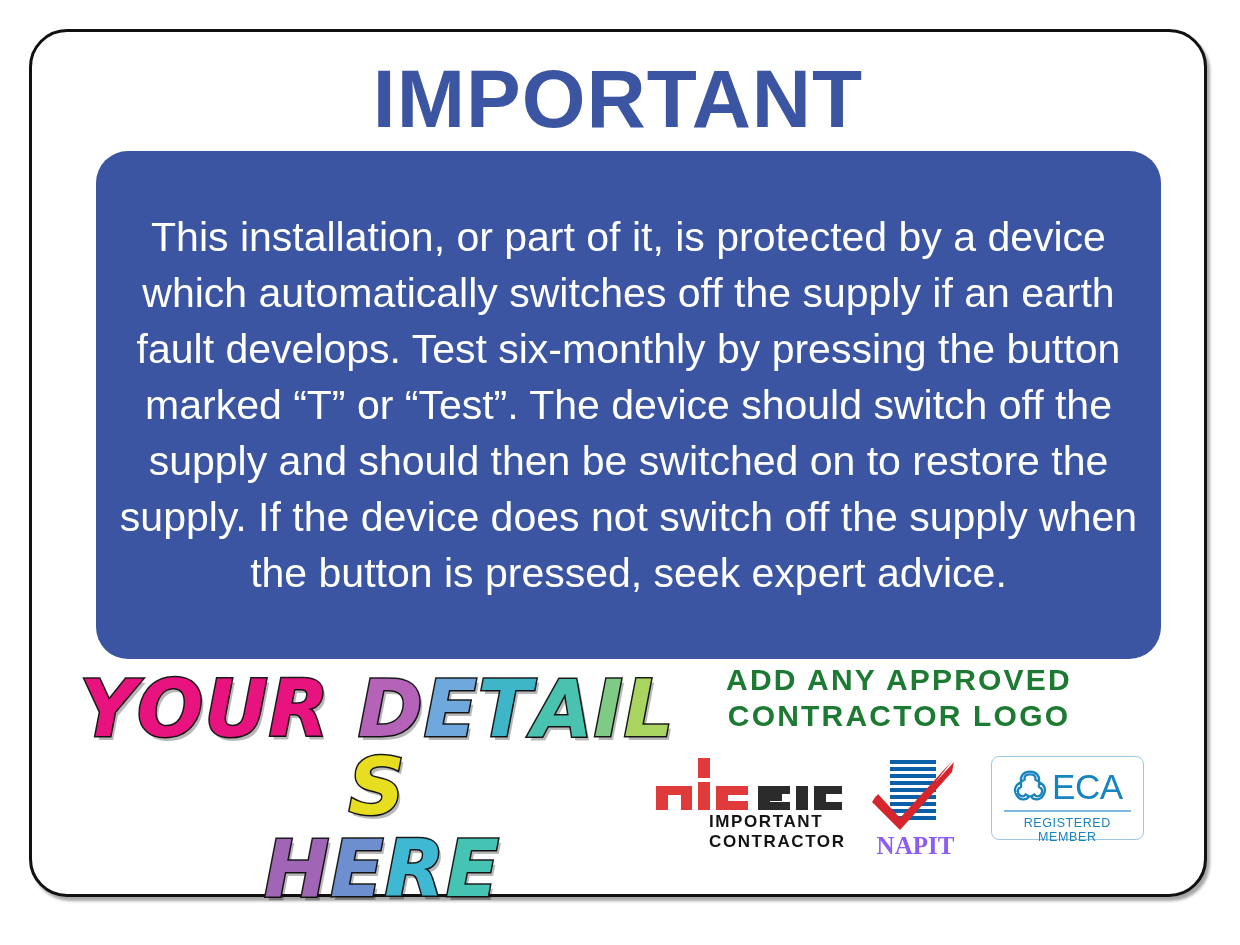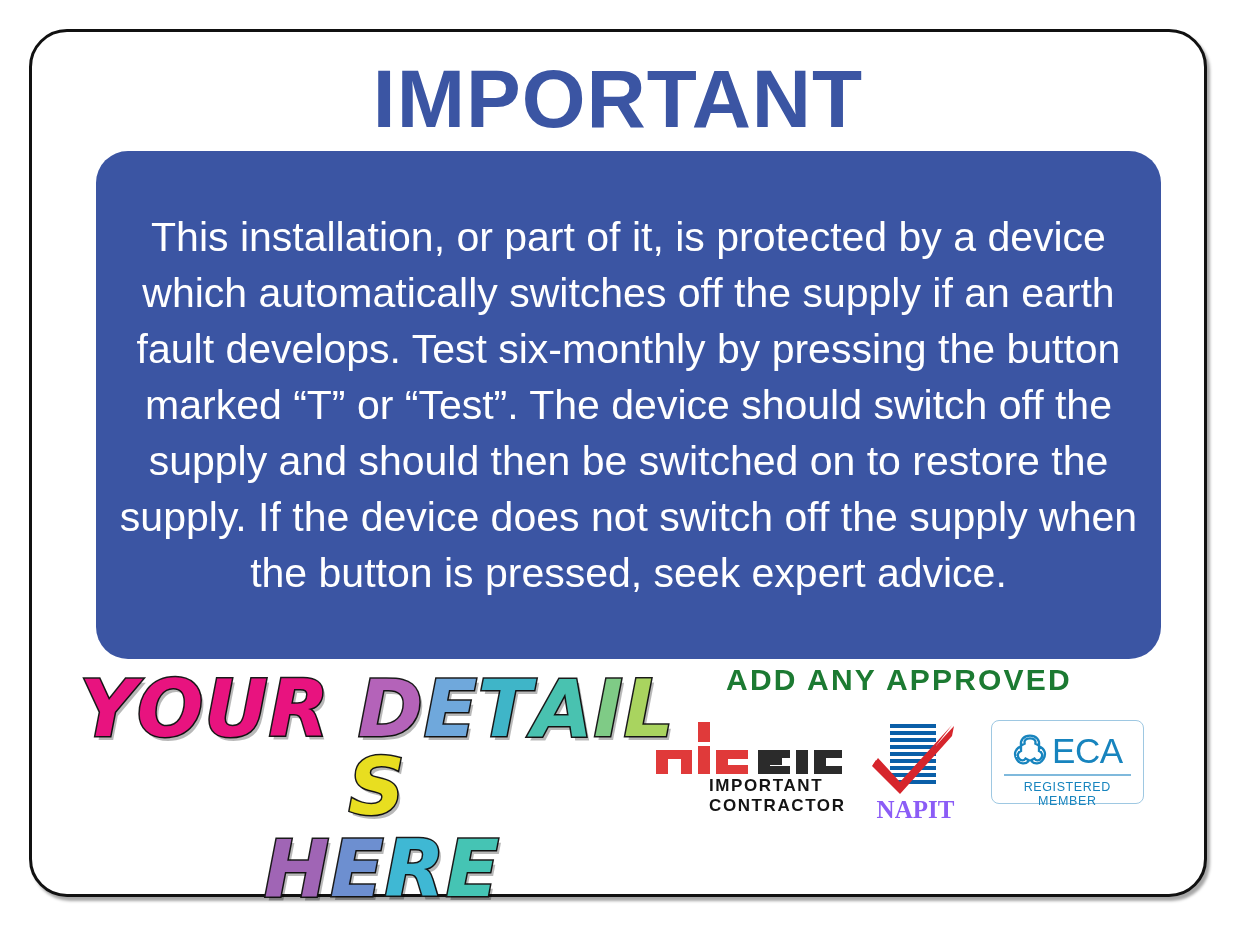--- a/index.html
+++ b/index.html
@@ -219,20 +219,21 @@
   <div class="bottom-row">
 
     <div class="details-block">
       <div class="graffiti graffiti-line1" id="graffiti-line1"><span class="ch" style="color: rgb(232, 19, 127);">Y</span><span class="ch" style="color: rgb(232, 19, 127);">O</span><span class="ch" style="color: rgb(232, 19, 127);">U</span><span class="ch" style="color: rgb(232, 19, 127);">R</span><span class="ch" style="-webkit-text-stroke: 0px; text-shadow: none;">&nbsp;</span><span class="ch" style="color: rgb(180, 99, 185);">D</span><span class="ch" style="color: rgb(111, 168, 220);">E</span><span class="ch" style="color: rgb(63, 181, 200);">T</span><span class="ch" style="color: rgb(73, 194, 176);">A</span><span class="ch" style="color: rgb(127, 203, 134);">I</span><span class="ch" style="color: rgb(169, 212, 95);">L</span><span class="ch" style="color: rgb(232, 222, 32);">S</span></div>
       <div class="graffiti graffiti-line2" id="graffiti-line2"><span class="ch" style="color: rgb(160, 101, 181);">H</span><span class="ch" style="color: rgb(109, 143, 208);">E</span><span class="ch" style="color: rgb(63, 184, 212);">R</span><span class="ch" style="color: rgb(69, 196, 180);">E</span></div>
     </div>
 
     <div class="contractor-col">
       <div class="contractor-head">
         <div>ADD ANY APPROVED</div>
+        <div>CONTRACTOR LOGO</div>
       </div>
 
       <div class="logo-row">
 
         <div class="niceic">
           <svg class="niceic-marks" width="190" height="60" viewBox="0 0 190 60">
 
             <rect x="2" y="30" width="12" height="24" fill="#E03A3A"></rect>
             <rect x="2" y="30" width="34" height="9" fill="#E03A3A"></rect>
             <rect x="27" y="30" width="11" height="24" fill="#E03A3A"></rect>

